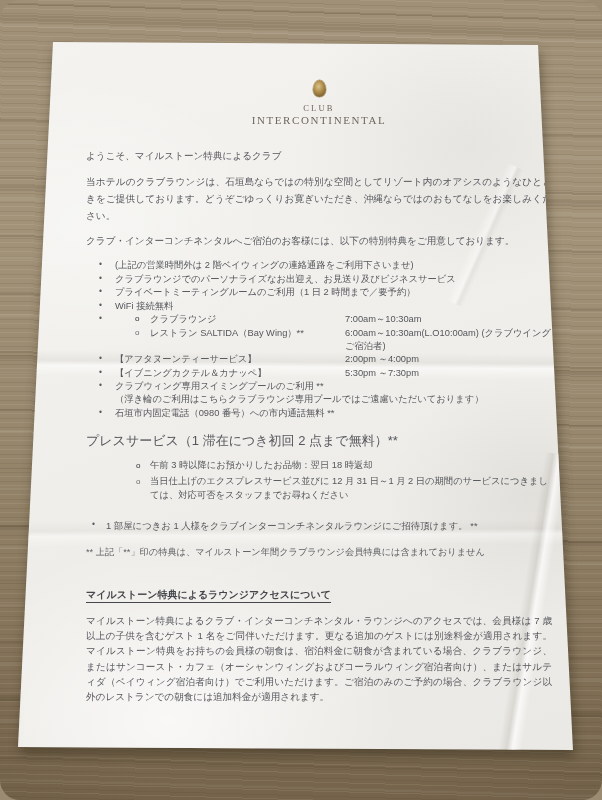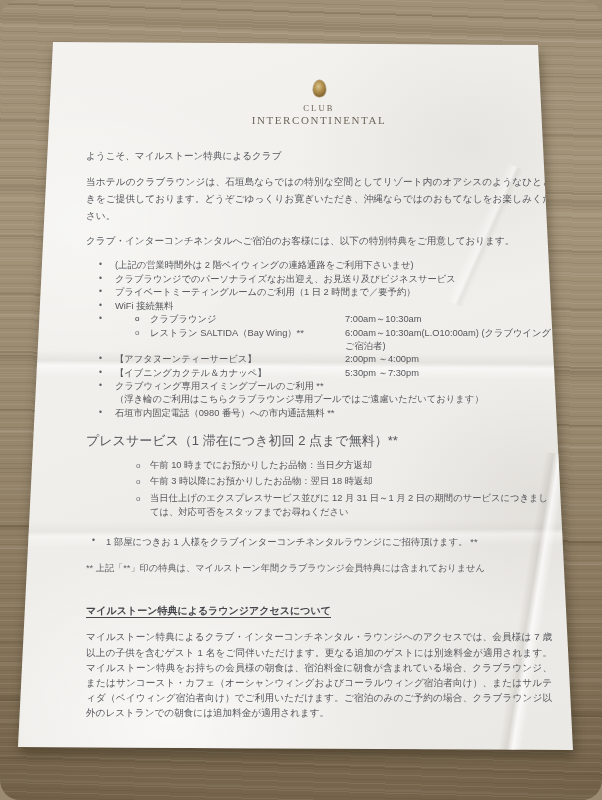--- a/index.html
+++ b/index.html
@@ -63,21 +63,21 @@
   .sub-row .smk{left:20px;}
   .smk{position:absolute;top:0;font-size:8px;color:#6a6b70;}
   .press-title{font-size:13px;margin-top:13px;}
   .press-list{margin-top:9px;font-size:9.3px;line-height:13.8px;}
   .press-row{position:relative;padding-left:64px;margin-top:2.5px;}
   .press-row .smk{left:50px;}
   .invite{position:relative;padding-left:20px;font-size:9.4px;margin-top:17px;}
   .invite .mk{left:6px;}
   .footnote{font-size:9.2px;margin-top:13px;color:#5d5e63;}
   .milestone-heading{margin-top:29px;font-size:10px;font-weight:bold;color:#46474c;}
-  .milestone-heading span{border-bottom:1px solid #46474c;padding-bottom:1px;}
+  .milestone-heading span{border-bottom:1px solid #46474c;padding-bottom:1px;font-family:Liberation Mono, monospace;}
   .milestone-body{margin-top:11px;font-size:9.6px;line-height:15.2px;text-align:justify;}
 </style>
 </head>
 <body>
 
 <div class="scene">
   <div class="wood"></div>
 
   <div class="paper-wrap">
     <div class="paper">
@@ -150,21 +150,21 @@
               <div class="b-note">（浮き輪のご利用はこちらクラブラウンジ専用プールではご遠慮いただいております）</div>
             </div>
             <div class="b-row">
               <span class="mk">•</span>
               <div class="b-line"><span>石垣市内固定電話（0980 番号）への市内通話無料 **</span></div>
             </div>
           </div>
 
         <div class="press-title">プレスサービス（1 滞在につき初回 2 点まで無料）**</div>
         <div class="press-list">
-            <div class="press-row"><span class="smk">o</span><span>午前 10 時までにお預かりしたお品物：当日夕方返却</span></div>
+            <div class="press-row"><span class="smk">o</span></div>
             <div class="press-row"><span class="smk">o</span><span>午前 3 時以降にお預かりしたお品物：翌日 18 時返却</span></div>
             <div class="press-row"><span class="smk">o</span><span>当日仕上げのエクスプレスサービス並びに 12 月 31 日～1 月 2 日の期間のサービスにつきましては、対応可否をスタッフまでお尋ねください</span></div>
           </div>
 
         <div class="invite">
           <span class="mk">•</span>
           <span>1 部屋につきお 1 人様をクラブインターコンチネンタルラウンジにご招待頂けます。 **</span>
         </div>
 
         <div class="footnote">** 上記「**」印の特典は、マイルストーン年間クラブラウンジ会員特典には含まれておりません</div>

